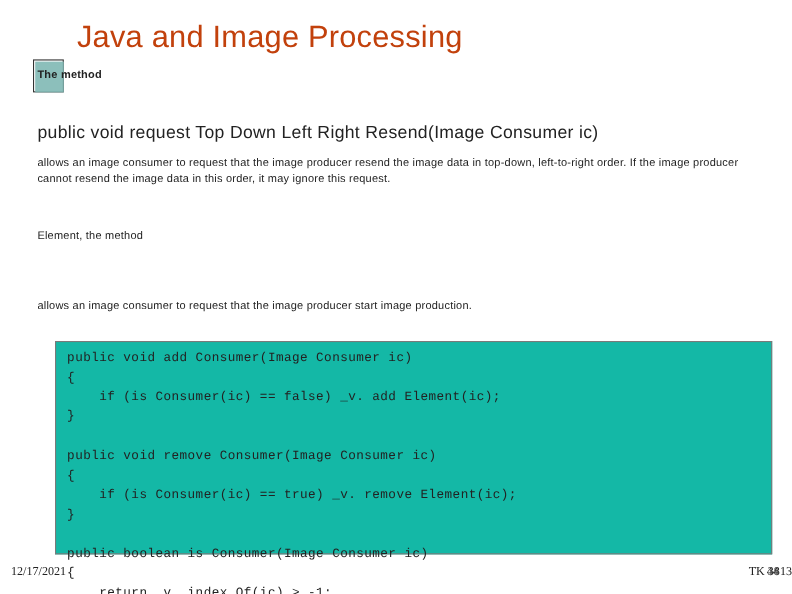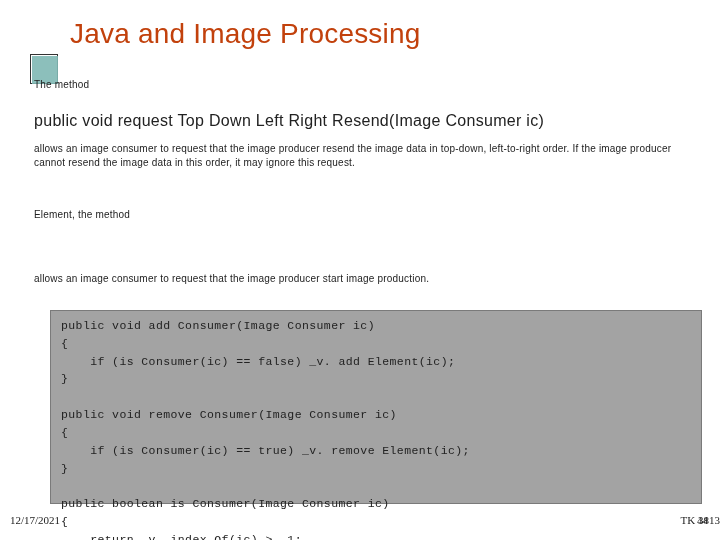--- a/index.html
+++ b/index.html
@@ -1,27 +1,27 @@
 <!DOCTYPE html>
 <html><head>
 <meta charset="utf-8">
 <style>
 html,body{margin:0;padding:0;width:720px;height:540px;background:#fff;font-family:Arial,Helvetica,sans-serif;color:#000;overflow:hidden}
 .slide{position:relative;width:720px;height:540px}
 .accent{position:absolute;left:32px;top:56px;width:26px;height:28px;background:#7fb8b4;opacity:.9}
 .accent-shadow{position:absolute;left:30px;top:54px;width:26px;height:28px;border:1px solid #333;background:transparent}
 h1.title{position:absolute;left:70px;top:18px;font-size:28px;font-weight:400;color:#c2410c;font-family:Arial,Helvetica,sans-serif;margin:0;letter-spacing:.2px}
 .body-text{position:absolute;left:34px;right:30px;font-family:Verdana,Arial,sans-serif;font-size:10px;color:#222;letter-spacing:.2px;line-height:1.35}
-.p1{top:78px;font-weight:400}
+.p1{top:62px;font-weight:700}
 .sig1{top:110px;font-family:Liberation Sans, sans-serif;font-size:16px;letter-spacing:.3px}
 .p2{top:142px}
 .p3{top:208px}
 .sig2{top:240px;font-size:10px;letter-spacing:.3px}
 .p4{top:272px}
-.code-box{position:absolute;left:50px;top:310px;width:630px;height:180px;border:1px solid #7a7a7a;background:#a3a3a3;font-family:"Courier New",monospace;font-size:11.5px;color:#222;padding:6px 10px;line-height:1.55;white-space:pre;letter-spacing:.4px}
+.code-box{position:absolute;left:50px;top:310px;width:630px;height:180px;border:1px solid #7a7a7a;background:#14b8a6;font-family:"Courier New",monospace;font-size:11.5px;color:#222;padding:6px 10px;line-height:1.55;white-space:pre;letter-spacing:.4px}
 .footer{position:absolute;left:0;right:0;bottom:8px;height:18px;font-family:Liberation Serif, serif;font-size:11px;color:#222}
 .foot-left{position:absolute;left:10px}
 .foot-center{position:absolute;left:0;right:0;text-align:right}
 .foot-right{position:absolute;right:12px}
 </style>
 </head>
 <body>
 
 <div class="slide">
 

